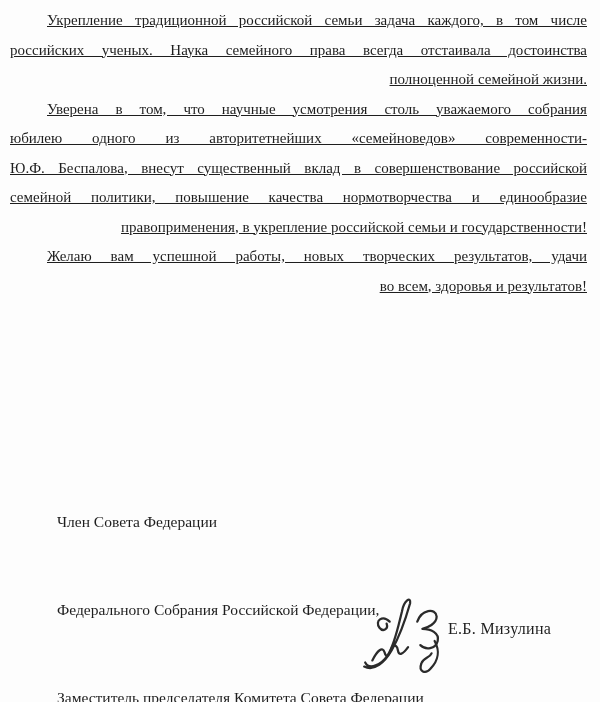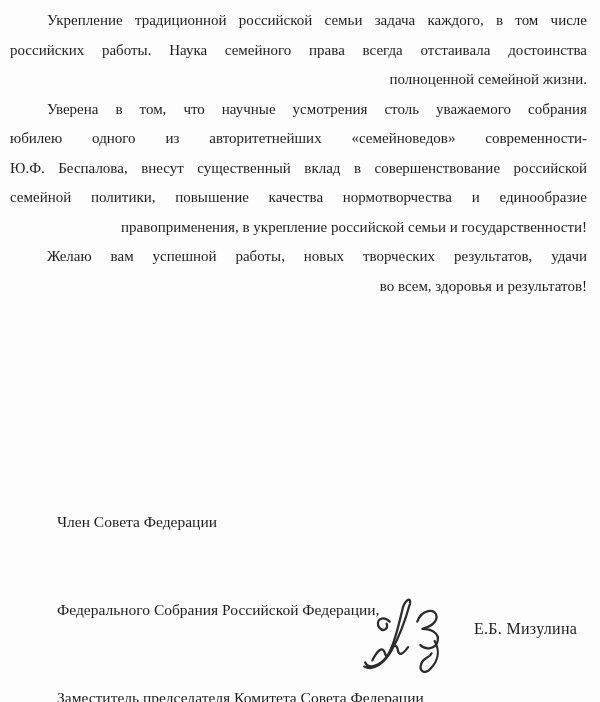--- a/index.html
+++ b/index.html
@@ -17,21 +17,21 @@
     overflow: hidden;
   }
   .body-text {
     position: absolute;
     left: 10px;
     right: 13px;
     top: 6px;
     font-size: 15px;
     line-height: 29.5px;
   }
-  .para { margin: 0; padding: 0; }
+  .para { margin: 0; padding: 0; text-decoration: underline; }
   .ln { display: block; text-align: right; }
   .j  { text-align: justify; text-align-last: justify; }
   .ind { text-indent: 37px; }
   .sig-block {
     position: absolute;
     left: 57px;
     top: 448px;
     font-size: 15.5px;
     line-height: 29.4px;
     white-space: pre;
@@ -46,36 +46,36 @@
   }
   .signature-svg path {
     fill: none;
     stroke: #2b2b2b;
     stroke-width: 2.2;
     stroke-linecap: round;
     stroke-linejoin: round;
   }
   .signatory-name {
     position: absolute;
-    left: 474px;
+    left: 448px;
     top: 620px;
     font-size: 16px;
     letter-spacing: 0.3px;
   }
 </style>
 </head>
 <body>
 
 <div class="page">
 
   <div class="body-text">
 
     <p class="para">
       <span class="ln j ind">Укрепление традиционной российской семьи задача каждого, в том числе</span>
-      <span class="ln j">российских работы. Наука семейного права всегда отстаивала достоинства</span>
+      <span class="ln j">российских ученых. Наука семейного права всегда отстаивала достоинства</span>
       <span class="ln">полноценной семейной жизни.</span>
     </p>
 
     <p class="para">
       <span class="ln j ind">Уверена в том, что научные усмотрения столь уважаемого собрания</span>
       <span class="ln j">юбилею одного из авторитетнейших «семейноведов» современности-</span>
       <span class="ln j">Ю.Ф. Беспалова, внесут существенный вклад в совершенствование российской</span>
       <span class="ln j">семейной политики, повышение качества нормотворчества и единообразие</span>
       <span class="ln">правоприменения, в укрепление российской семьи и государственности!</span>
     </p>

